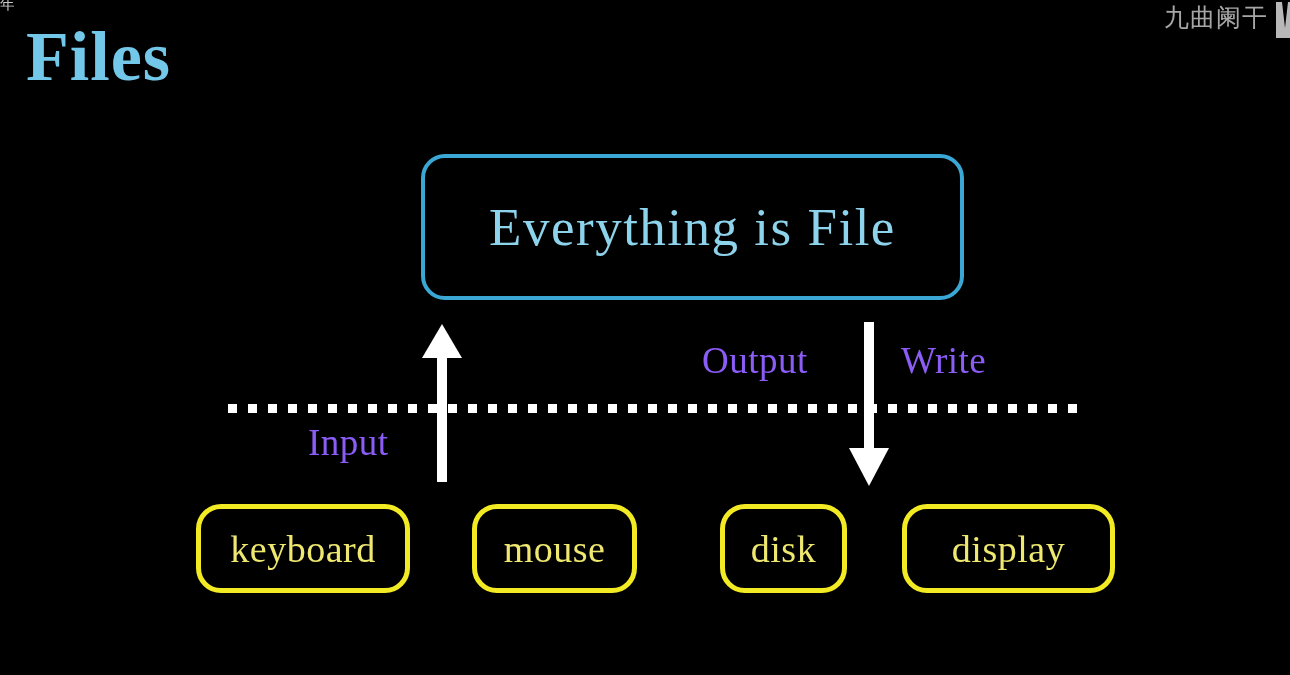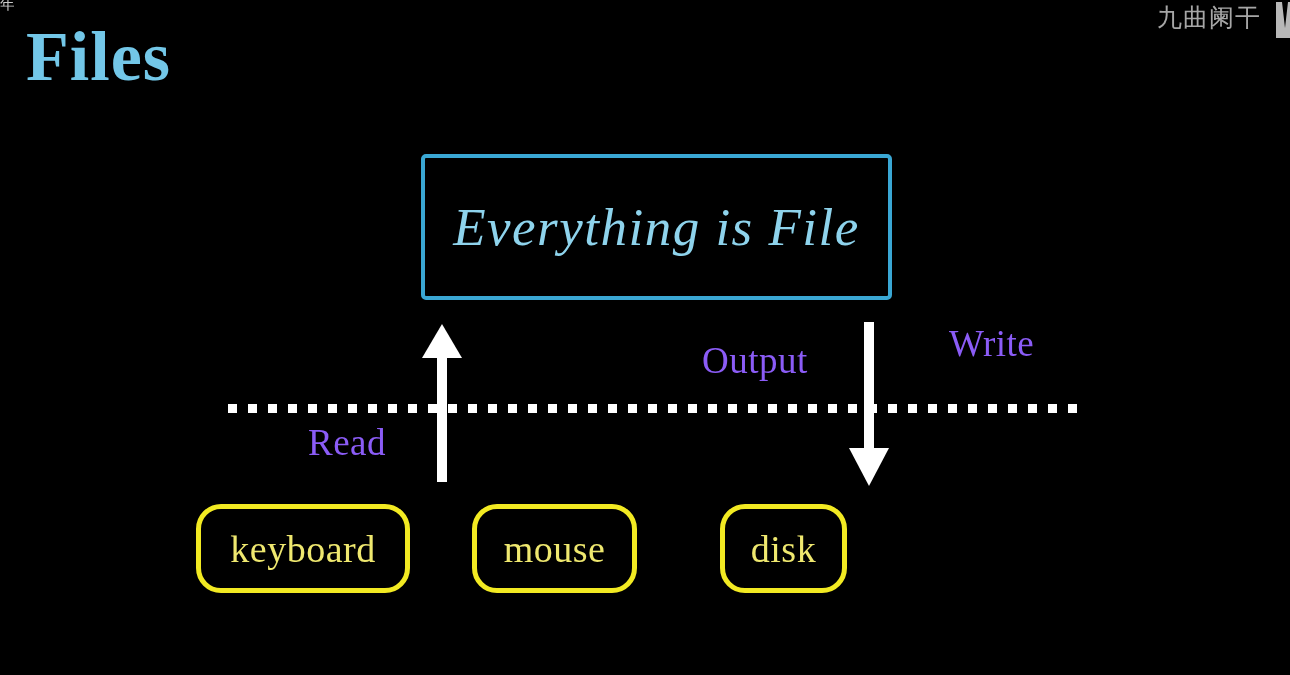--- a/index.html
+++ b/index.html
@@ -31,21 +31,21 @@
     height: 18px;
     color: #c9c9c9;
     font-family: "Liberation Sans", sans-serif;
     font-size: 15px;
     line-height: 16px;
     overflow: hidden;
     white-space: nowrap;
   }
   .watermark {
     position: absolute;
-    right: 29px;
+    right: 22px;
     top: 2px;
     color: #a6a6a6;
     font-family: "Liberation Sans", "DejaVu Sans", sans-serif;
     font-size: 25px;
     letter-spacing: 1px;
     line-height: 30px;
     white-space: nowrap;
   }
   .watermark-mark {
     position: absolute;
@@ -67,29 +67,28 @@
     letter-spacing: 1px;
     white-space: nowrap;
     font-weight: bold;
   }
 
   
   .concept-box {
     position: absolute;
     left: 421px;
     top: 154px;
-    width: 471px;
+    width: 543px;
     height: 146px;
     box-sizing: border-box;
     border: 4px solid #3aa7d4;
-    border-radius: 5px;
+    border-radius: 24px;
     display: flex;
     align-items: center;
     justify-content: center;
-    font-style: italic;
   }
   .concept-box-label {
     color: #8ed3ec;
     font-size: 53px;
     line-height: 60px;
     letter-spacing: 1.5px;
     white-space: nowrap;
   }
 
   
@@ -128,21 +127,21 @@
     position: absolute;
     color: #8b5cf6;
     font-size: 37px;
     line-height: 44px;
     white-space: nowrap;
     letter-spacing: 0.5px;
   }
   .label-read   { left: 308px; top: 421px; }
   .label-input  { left: 473px; top: 421px; }
   .label-output { left: 702px; top: 339px; }
-  .label-write  { left: 901px; top: 322px; margin-left: 48px; }
+  .label-write  { left: 901px; top: 339px; }
 
   
   .device-box {
     position: absolute;
     box-sizing: border-box;
     border: 5px solid #f2ea22;
     border-radius: 25px;
     display: flex;
     align-items: center;
     justify-content: center;
@@ -190,27 +189,30 @@
     </svg>
   </div>
 
   <div class="arrow arrow-down">
     <svg width="46" height="166" viewBox="0 0 46 166" xmlns="http://www.w3.org/2000/svg">
       <rect x="18" y="0" width="10" height="132" fill="#ffffff"></rect>
       <polygon points="23,164 3,126 43,126" fill="#ffffff"></polygon>
     </svg>
   </div>
 
-  <div class="flow-label label-read">Read</div>
+  <div class="flow-label label-read">Input</div>
   <div class="flow-label label-output">Output</div>
   <div class="flow-label label-write">Write</div>
 
   <div class="device-box device-keyboard">
     <span class="device-label">keyboard</span>
   </div>
   <div class="device-box device-mouse">
     <span class="device-label">mouse</span>
   </div>
   <div class="device-box device-disk">
     <span class="device-label">disk</span>
   </div>
+  <div class="device-box device-display">
+    <span class="device-label">display</span>
+  </div>
 
 </div>
 
 </body></html>

